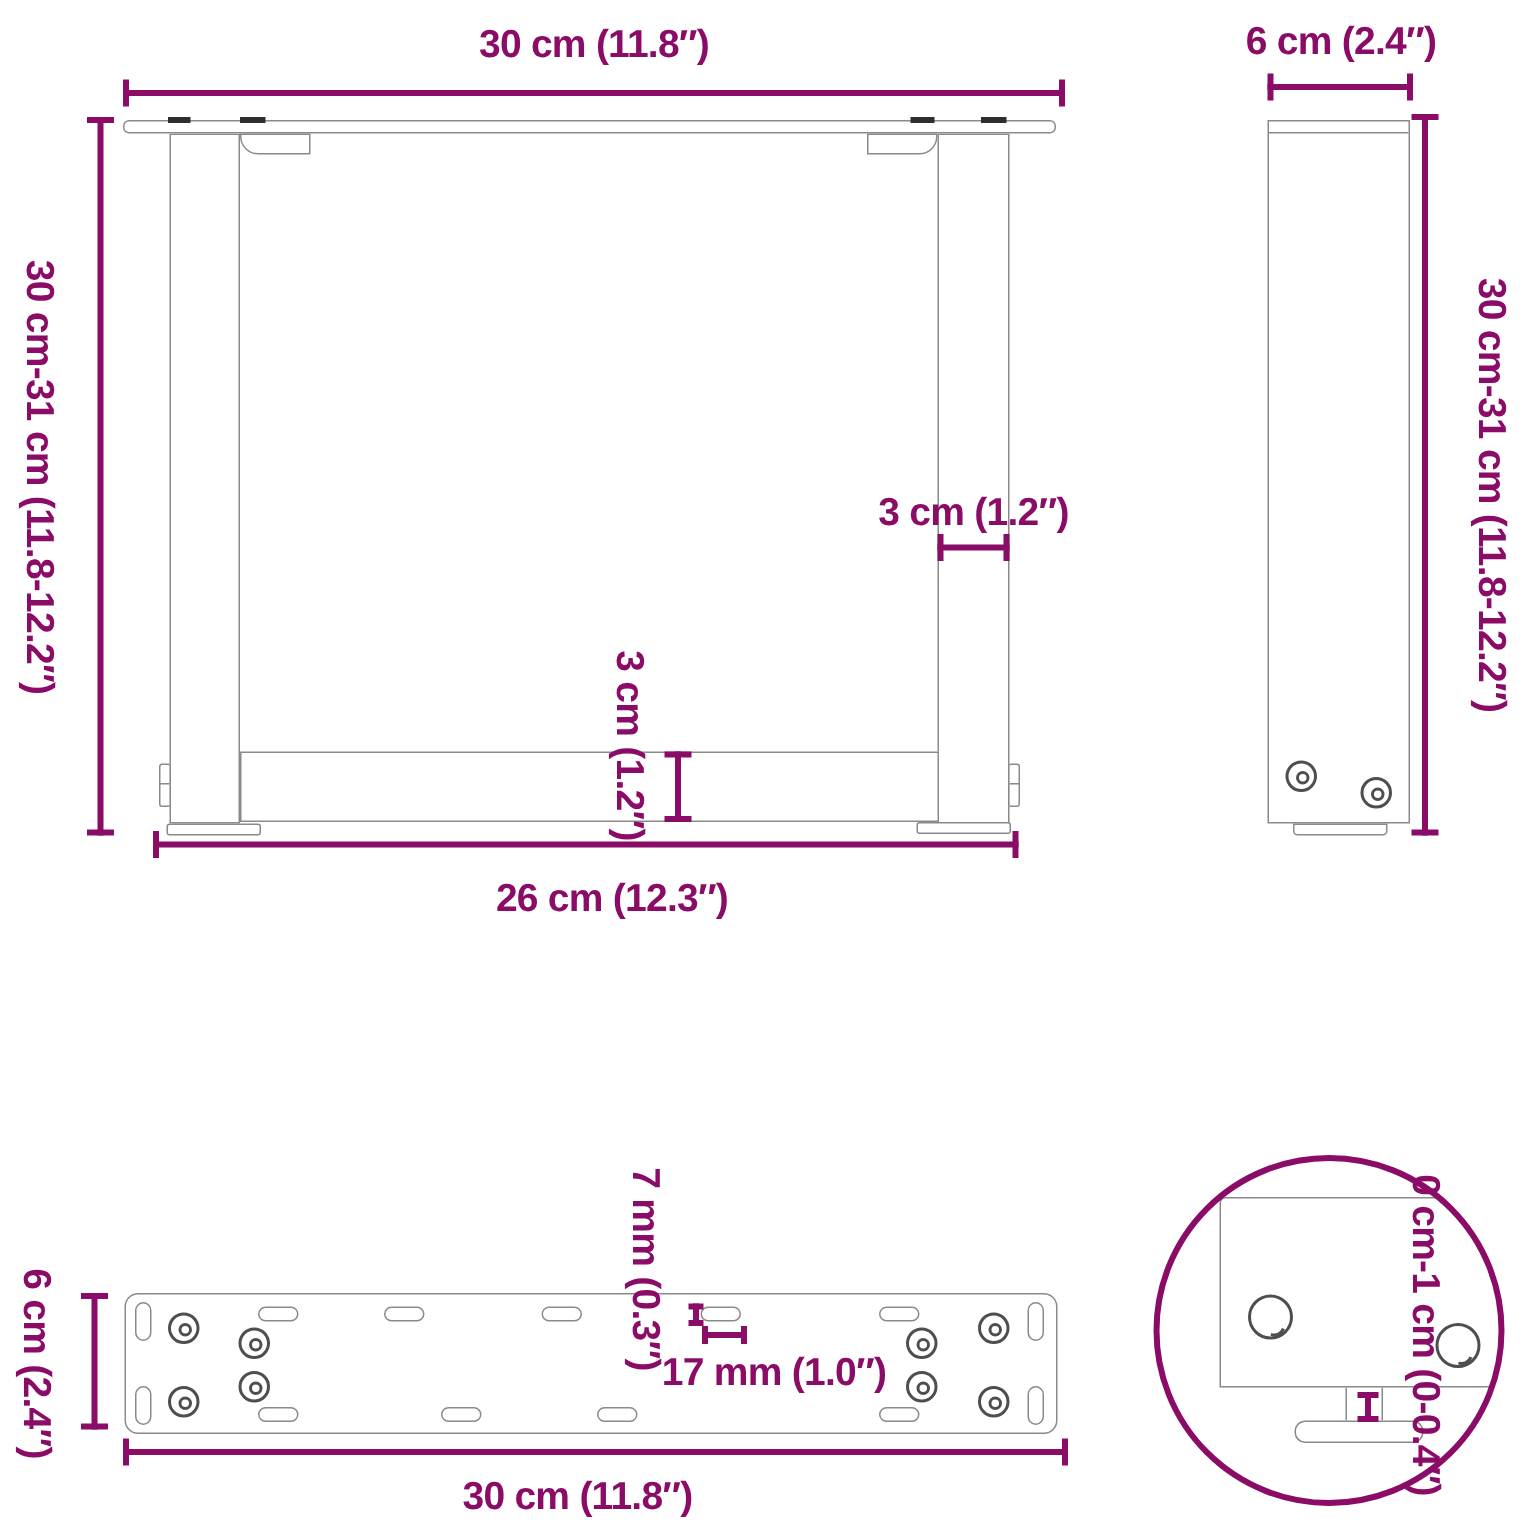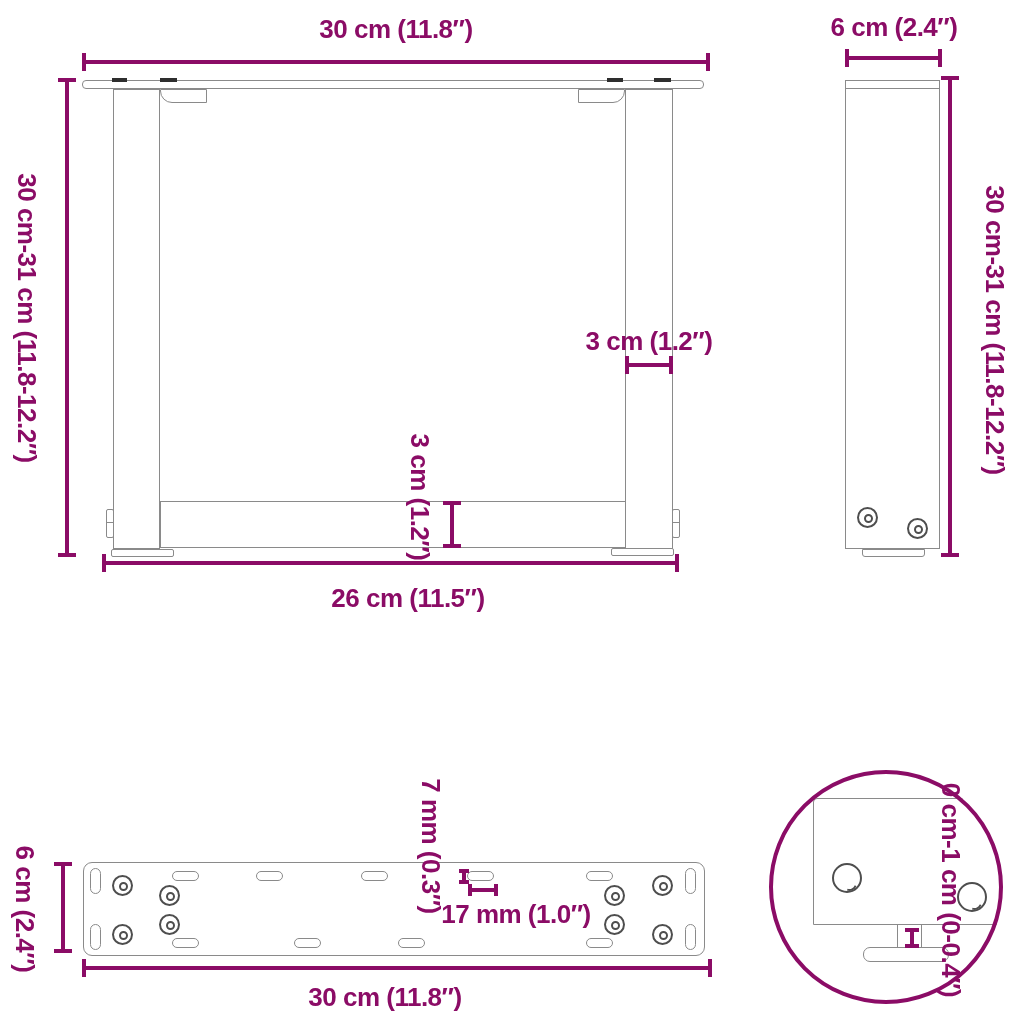--- a/index.html
+++ b/index.html
@@ -78,21 +78,21 @@
     <div class="vdim" style="left:65px;top:78px;height:479px;"></div>
     <div class="lbl v" style="left:27px;top:318px;">30 cm-31 cm (11.8-12.2″)</div>
 
     <div class="hdim" style="left:625px;top:363px;width:48px;"></div>
     <div class="lbl" style="left:649px;top:341px;">3 cm (1.2″)</div>
 
     <div class="vdim" style="left:450px;top:501px;height:47px;"></div>
     <div class="lbl v" style="left:420px;top:497px;">3 cm (1.2″)</div>
 
     <div class="hdim" style="left:102px;top:561px;width:577px;"></div>
-    <div class="lbl" style="left:408px;top:598px;">26 cm (11.5″)</div>
+    <div class="lbl" style="left:408px;top:598px;">26 cm (12.3″)</div>
   </div>
 
   <div class="view">
     <div class="ol" style="left:845px;top:80px;width:95px;height:469px;"></div>
     <div class="hline" style="left:846px;top:88px;width:93px;"></div>
     <div class="screw" style="left:857px;top:507px;"></div>
     <div class="screw" style="left:907px;top:518px;"></div>
     <div class="ol" style="left:862px;top:549px;width:63px;height:8px;border-radius:0 0 3px 3px;"></div>
 
     <div class="hdim" style="left:845px;top:56px;width:97px;"></div>

